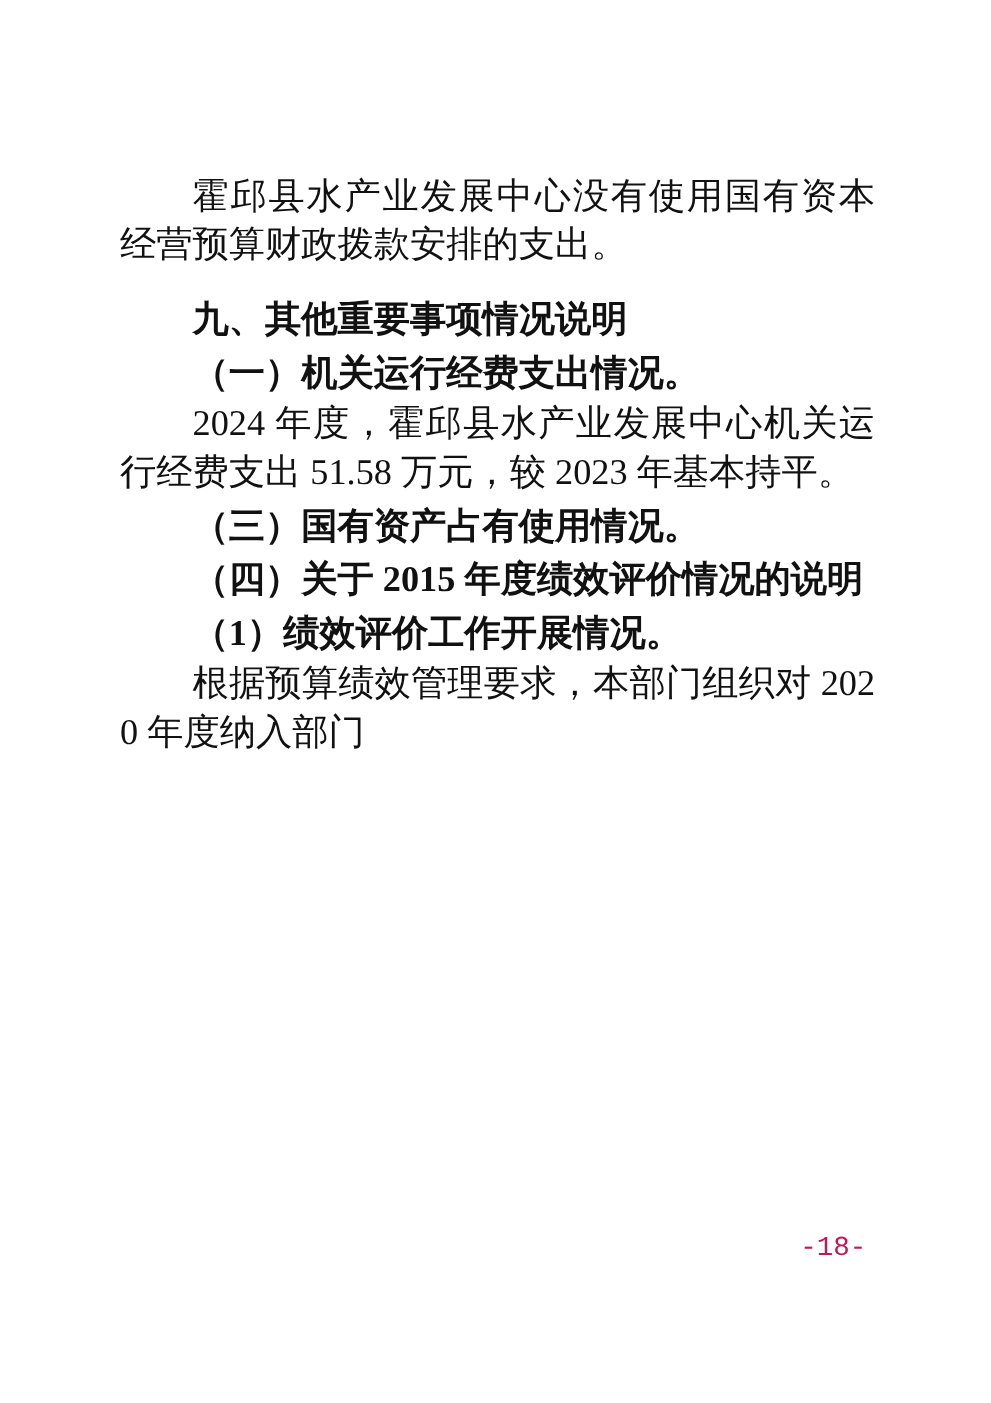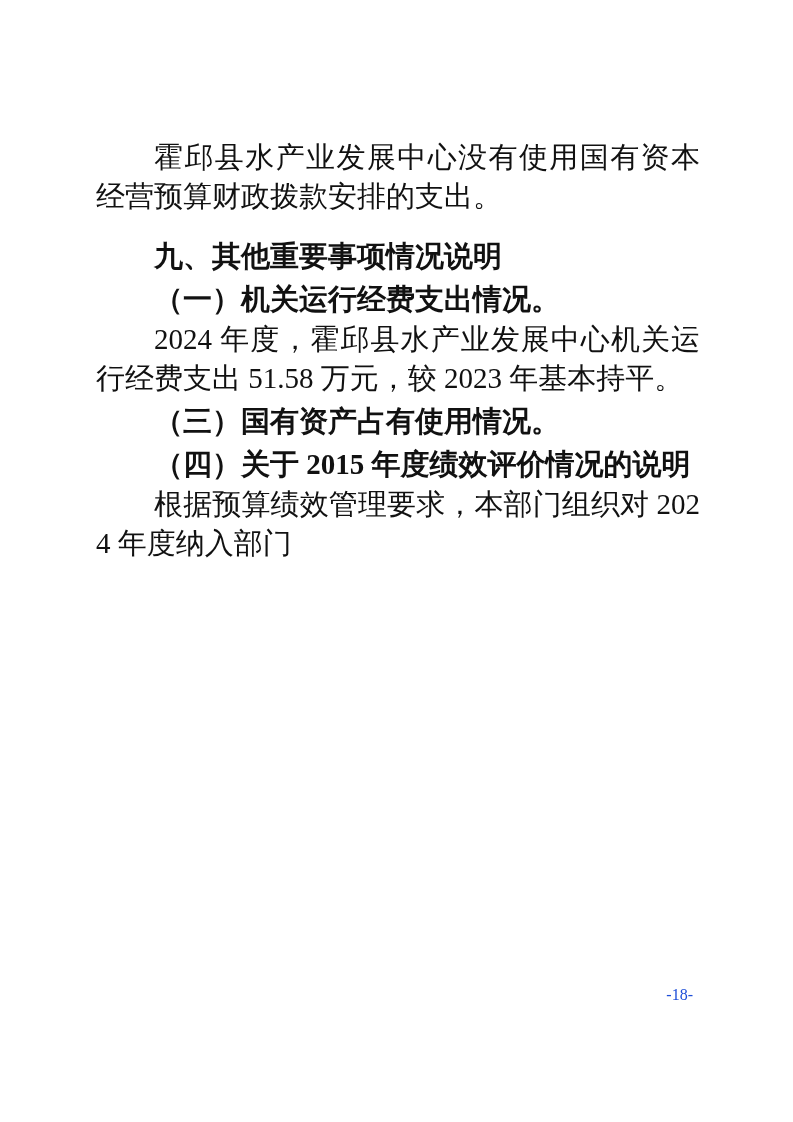--- a/index.html
+++ b/index.html
@@ -46,34 +46,35 @@
     margin-top: 4px;
     margin-bottom: 1px;
     text-align: left;
   }
   .page-footer {
     position: absolute;
     top: 986px;
     right: 100px;
   }
   .page-number {
-    font-family: Liberation Serif, serif;
-    font-size: 16px;
-    color: #1d4ed8;
+    font-family: Liberation Mono, monospace;
+    font-size: 22px;
+    color: #be185d;
   }
 </style>
 </head>
 <body>
 
 <div class="page">
   <main class="content" id="content">
       <p class="body">霍邱县水产业发展中心没有使用国有资本经营预算财政拨款安排的支出。</p>
       <p class="heading1">九、其他重要事项情况说明</p>
       <p class="heading2">（一）机关运行经费支出情况。</p>
       <p class="body">2024 年度，霍邱县水产业发展中心机关运行经费支出 51.58 万元，较 2023 年基本持平。</p>
       <p class="heading2">（三）国有资产占有使用情况。</p>
       <p class="heading2">（四）关于 2015 年度绩效评价情况的说明</p>
-      <p class="body">根据预算绩效管理要求，本部门组织对 2024 年度纳入部门</p>
+      <p class="heading2">（1）绩效评价工作开展情况。</p>
+      <p class="body">根据预算绩效管理要求，本部门组织对 2020 年度纳入部门</p>
     </main>
   <footer class="page-footer">
     <span class="page-number">-18-</span>
   </footer>
 </div>
 
 </body></html>

